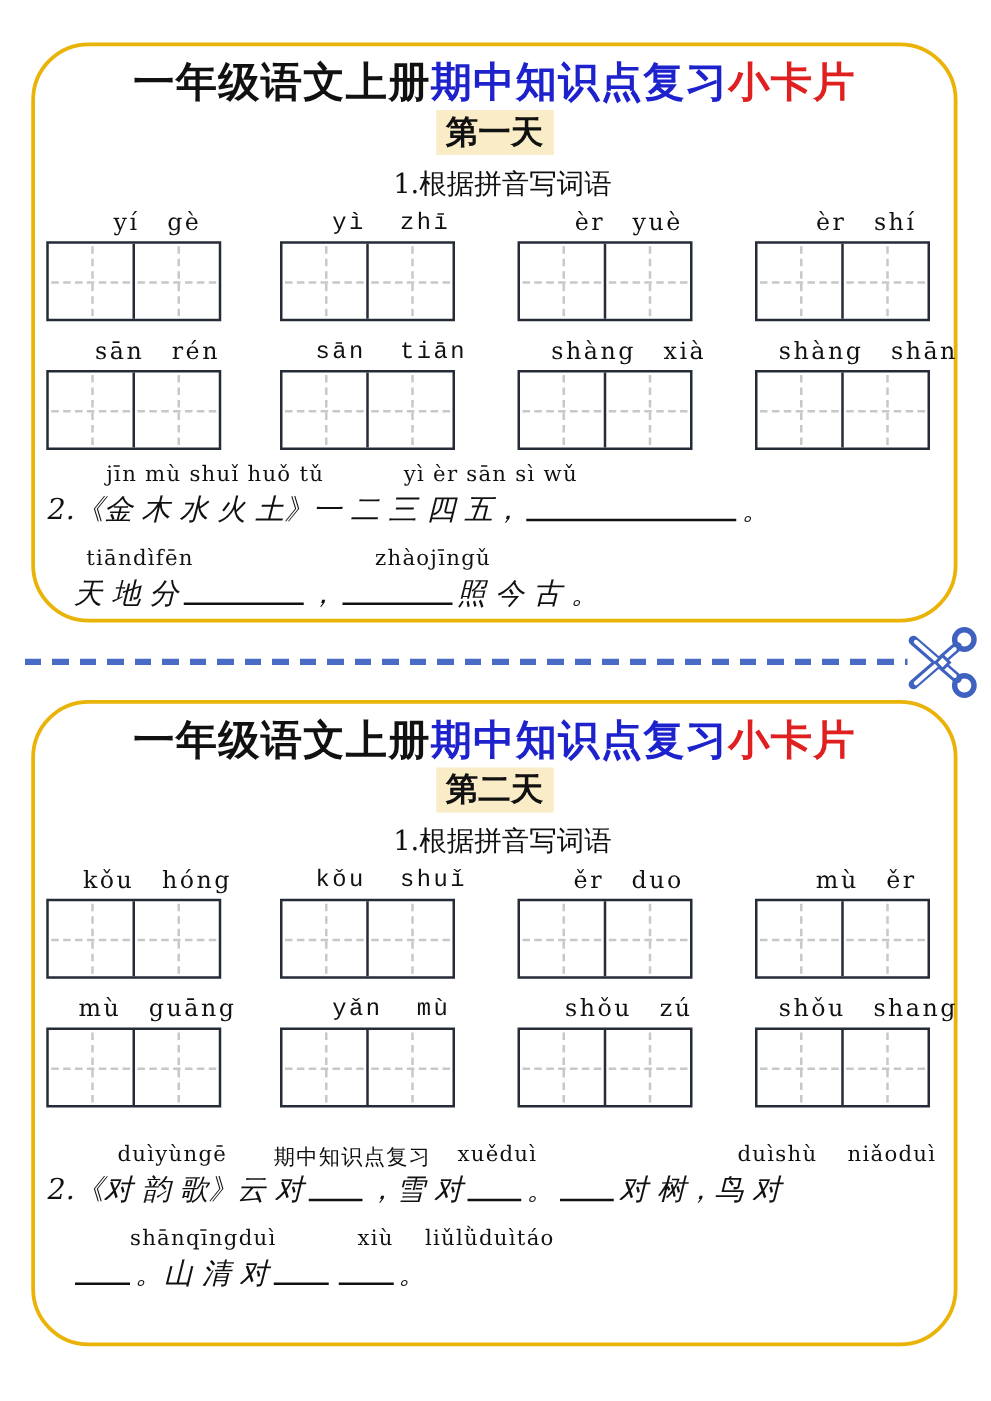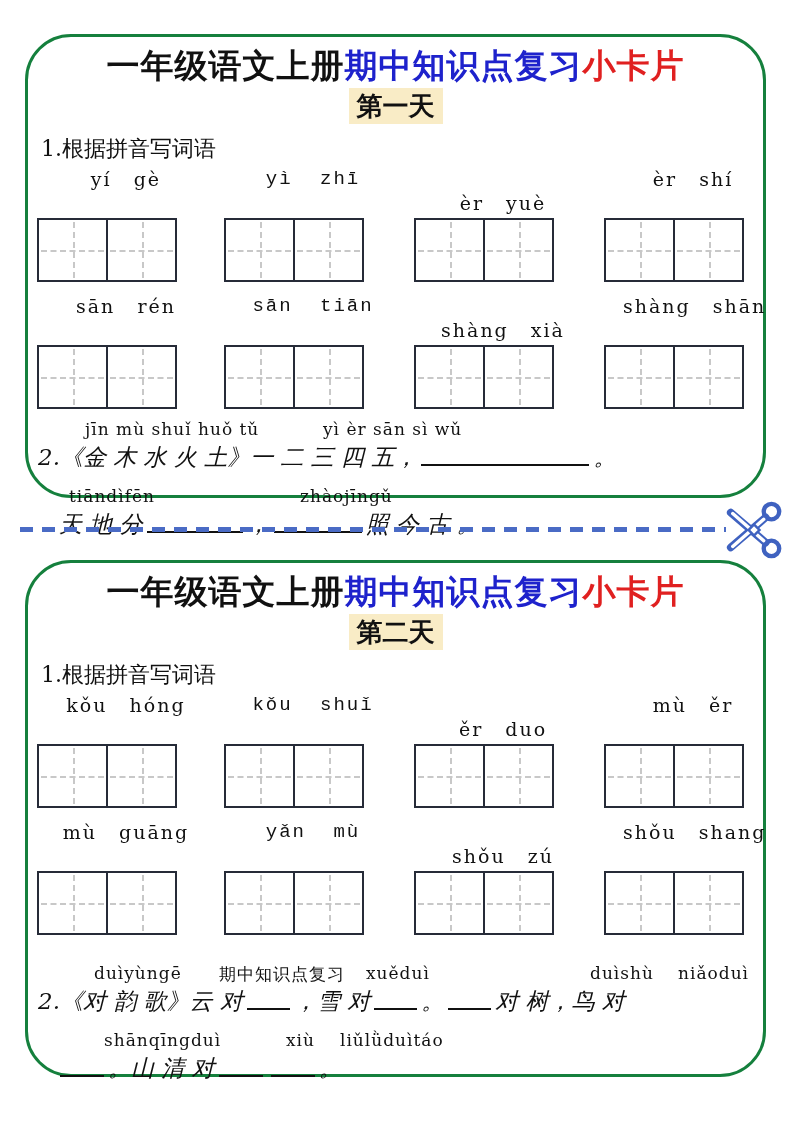--- a/index.html
+++ b/index.html
@@ -3,51 +3,51 @@
 <meta charset="utf-8">
 <style>
   html,body{margin:0;padding:0;}
   body{
     width:793px;height:1121px;position:relative;background:#ffffff;
     font-family:"DejaVu Serif","Liberation Serif",serif;
     color:#111;overflow:hidden;
   }
   .card{
     position:absolute;left:25px;width:741px;background:#fff;
-    border:3px solid #15803d;border-radius:46px;box-sizing:border-box;
+    border:3px solid #eab308;border-radius:46px;box-sizing:border-box;
   }
   #card1{top:34px;height:464px;}
   #card2{top:560px;height:517px;}
 
   .card-title{
     text-align:center;margin-top:9px;font-size:33px;font-weight:900;
     letter-spacing:1px;line-height:40px;white-space:nowrap;
     font-family:"DejaVu Sans","Liberation Sans",sans-serif;
   }
   .t-black{color:#111;}
   .t-blue{color:#1e22cc;}
   .t-red{color:#e02020;}
 
   .day-row{text-align:center;margin-top:2px;line-height:36px;}
   .day-badge{
     display:inline-block;background:#f9ecc6;color:#111;font-size:26px;
     font-weight:700;padding:0 8px;
     font-family:"DejaVu Sans","Liberation Sans",sans-serif;
   }
 
-  .instruction{font-size:22px;margin:8px 0 0 13px;line-height:26px;}
+  .instruction{font-size:22px;margin:8px 0 0 13px;line-height:26px;text-align:center;}
 
   .pinyin-row{display:flex;margin-top:5px;font-size:19px;line-height:24px;white-space:nowrap;justify-content:flex-end;}
   .pinyin-item{
     width:140px;flex:0 0 140px;text-align:center;
     letter-spacing:2px;word-spacing:14px;
   }
   .pinyin-row .pinyin-item:nth-child(1){margin-left:9px;}
   .pinyin-row .pinyin-item:nth-child(2){margin-left:47px;font-family:Liberation Mono, monospace;}
-  .pinyin-row .pinyin-item:nth-child(3){margin-left:50px;margin-top:24px;}
+  .pinyin-row .pinyin-item:nth-child(3){margin-left:50px;}
   .pinyin-row .pinyin-item:nth-child(4){margin-left:50px;}
   .pinyin-row.second{margin-top:12px;}
 
   .grid-row{display:flex;margin-top:3px;height:64px;}
   .grid-pair{
     display:flex;width:140px;flex:0 0 140px;height:64px;box-sizing:border-box;
     border:2.5px solid #262b38;background:#fff;
   }
   .grid-row .grid-pair:nth-child(1){margin-left:9px;}
   .grid-row .grid-pair:nth-child(2){margin-left:47px;}

